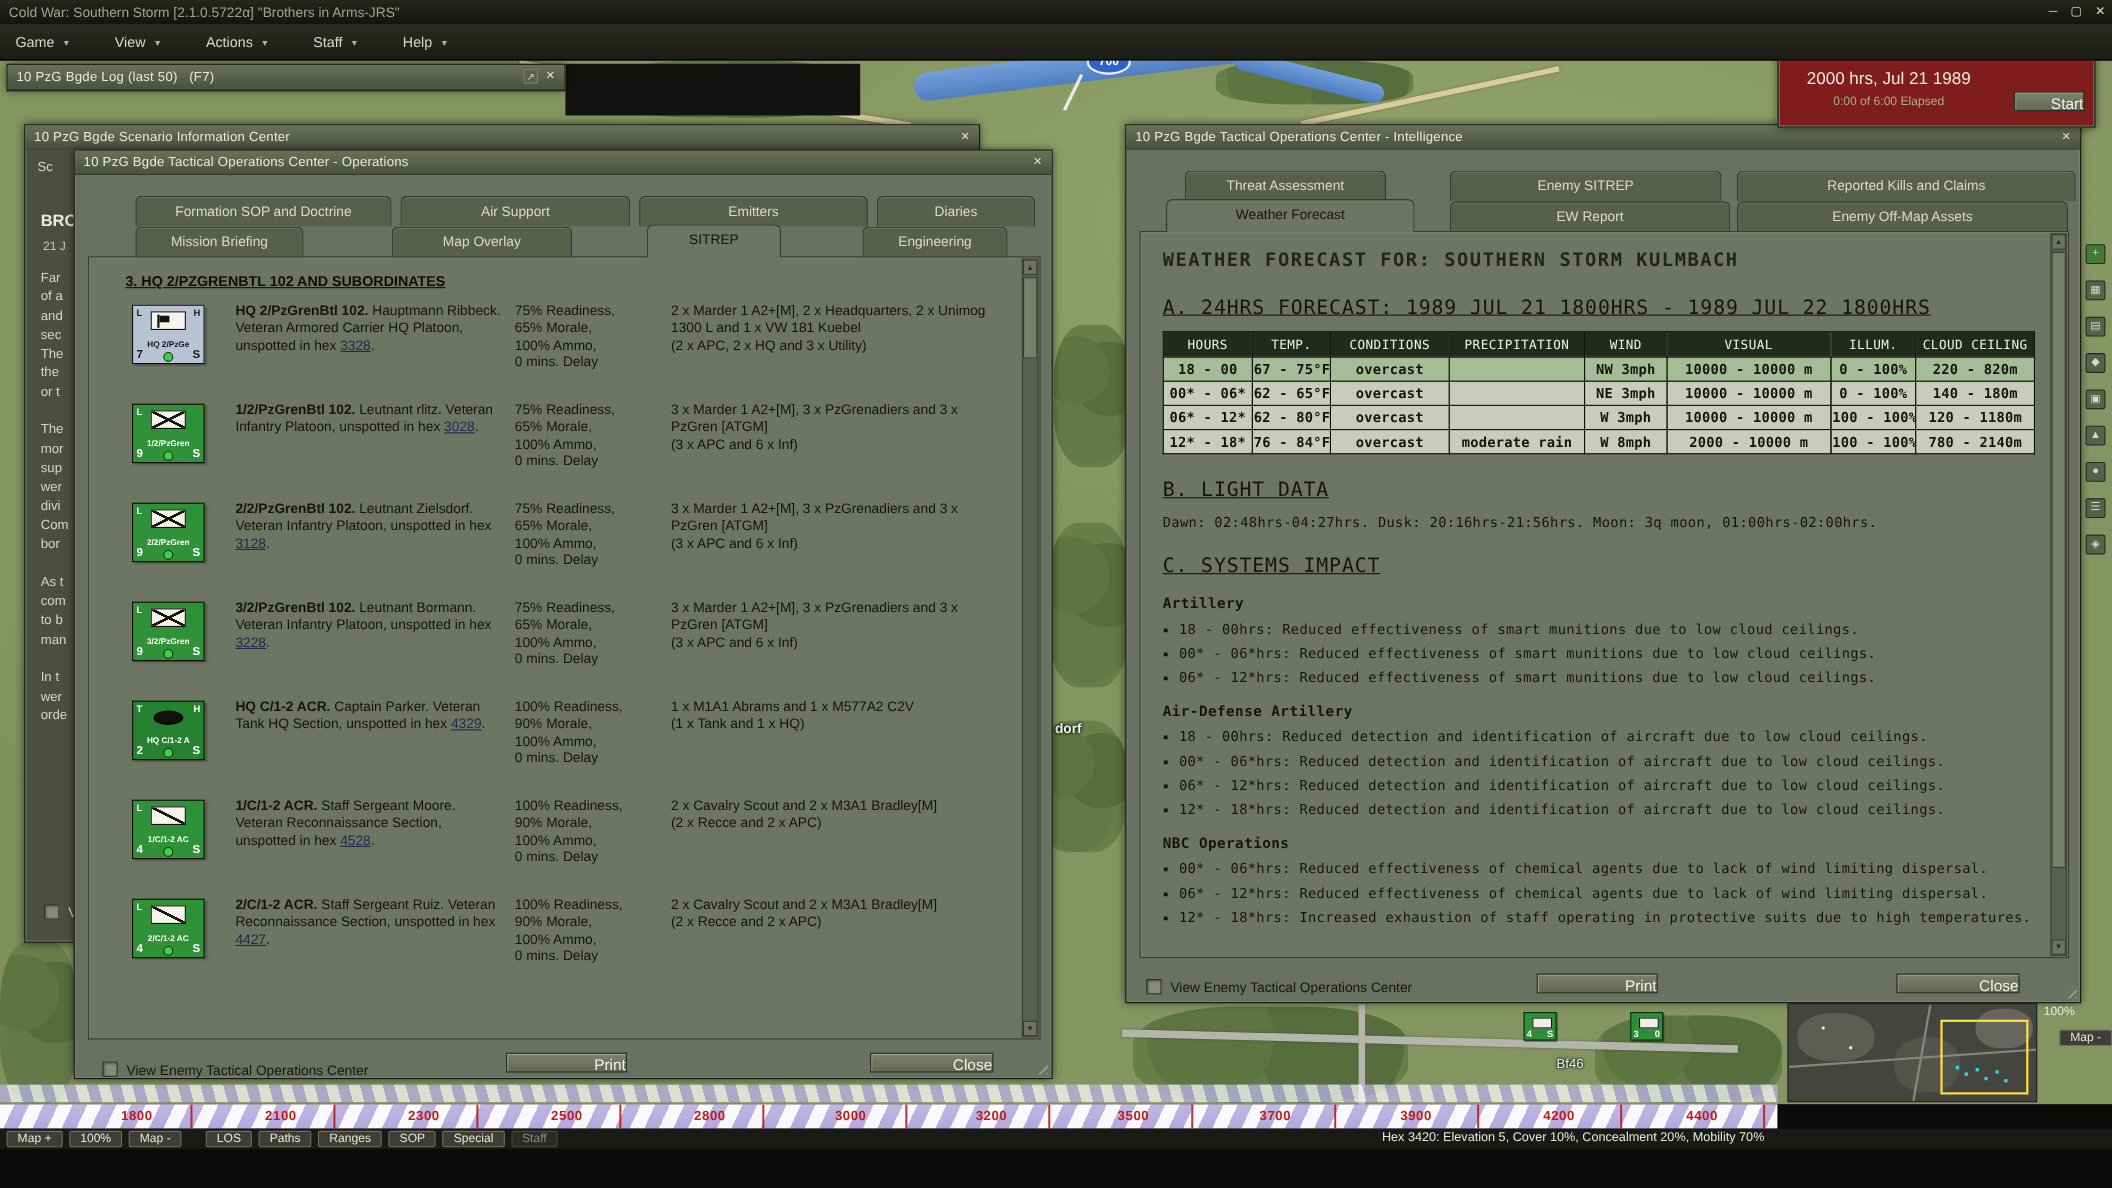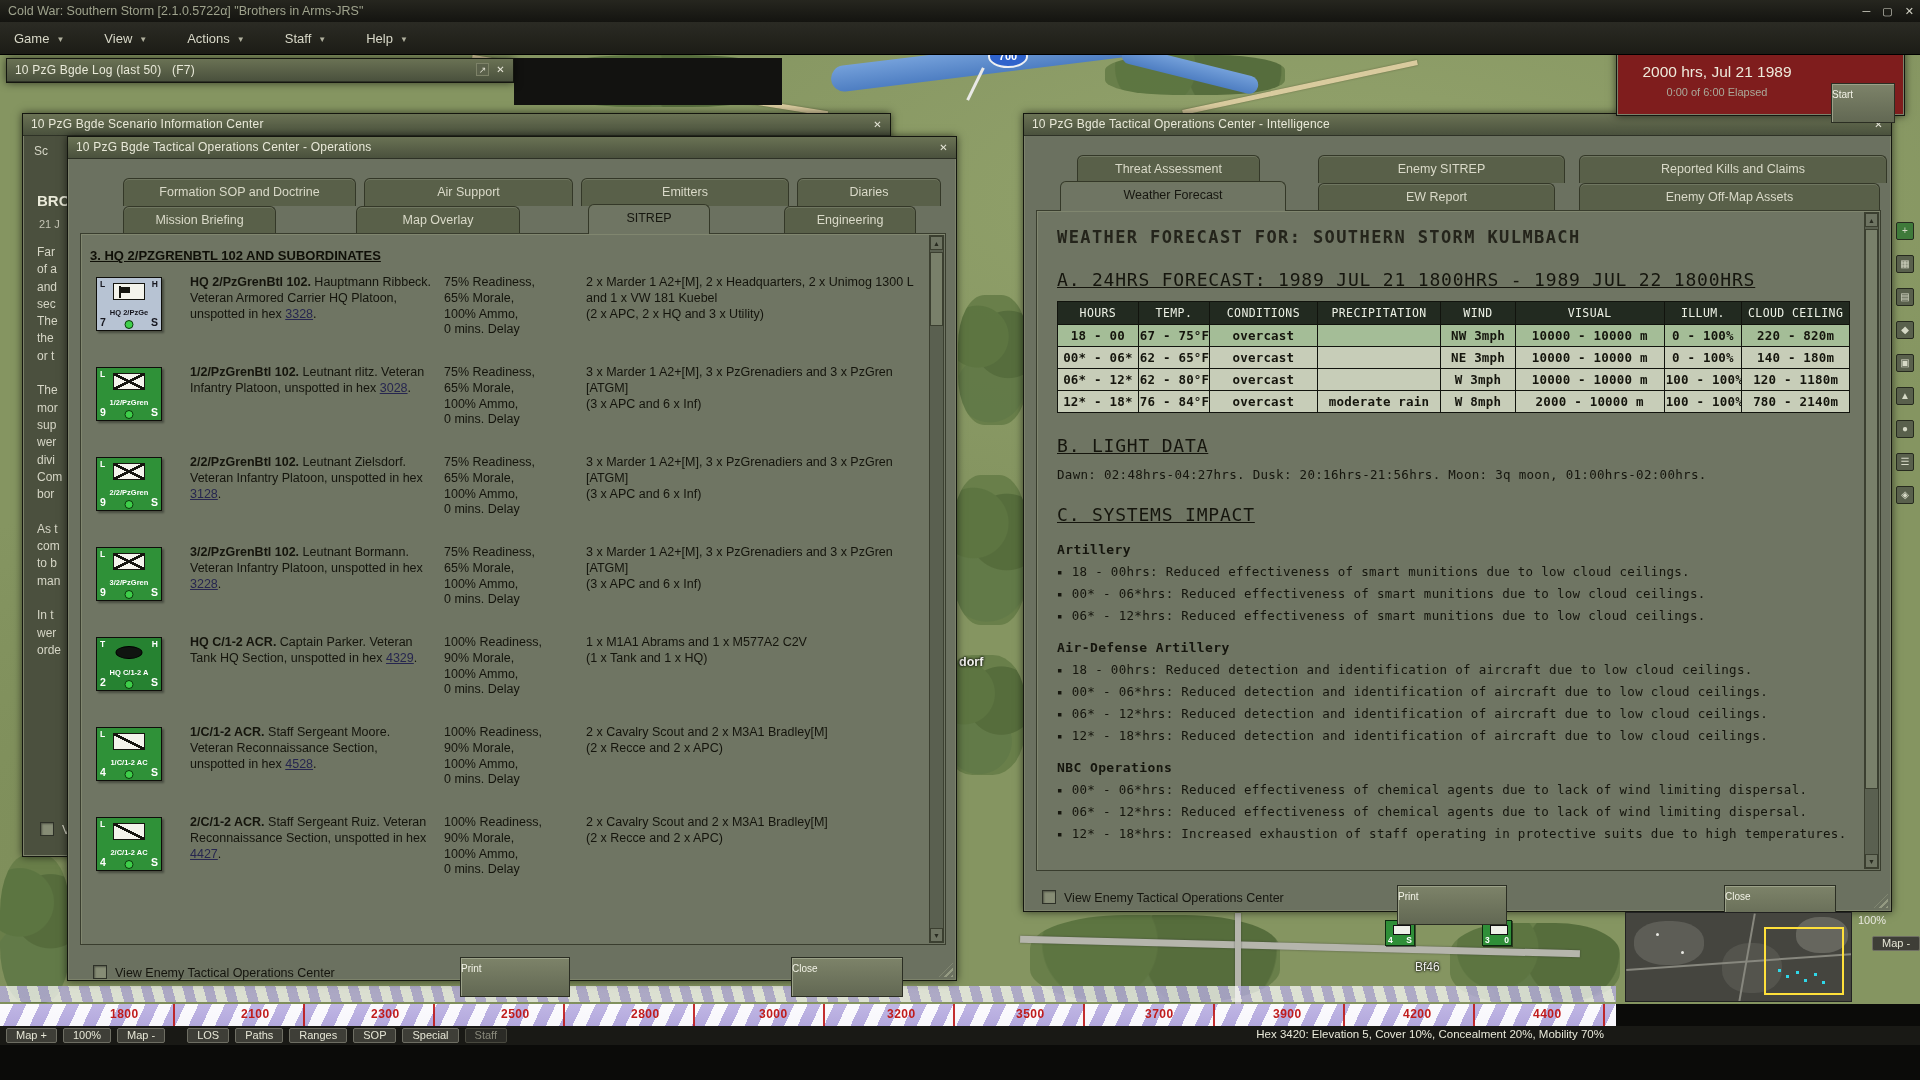--- a/index.html
+++ b/index.html
@@ -46,43 +46,43 @@
   .wtitle{position:relative;height:22px;background:linear-gradient(#6a7254,#4a513d);border-bottom:1px solid #2e3226;
     color:#e9e9d9;font-size:12px;line-height:21px;padding-left:8px;letter-spacing:.2px;cursor:default}
   .wclose{position:absolute;right:5px;top:3px;width:15px;height:15px;line-height:15px;text-align:center;
     color:#e6e6d8;font-size:10px}
   .wicon2{position:absolute;right:24px;top:4px;width:13px;height:13px;line-height:12px;text-align:center;
     color:#dedecf;font-size:9px;border:1px solid #7d8268;background:#5b614b}
   .tab{position:absolute;height:28px;line-height:27px;text-align:center;background:#596049;border:1px solid #343828;
     border-bottom:none;border-radius:6px 6px 0 0;color:#dadac9;font-size:12.5px;box-shadow:inset 0 1px 0 #6f7660;z-index:2}
   .tab.active{background:#6f7563;color:#16160f;height:30px;z-index:4}
   .panel{position:absolute;background:#6f7563;border:1px solid #393d2e;box-shadow:inset 1px 1px 0 #80866f;z-index:3}
-  .btn{position:absolute;height:40px;background:linear-gradient(#7d8369,#626853);border:1px solid #2b2e23;
-    box-shadow:inset 1px 1px 0 #9ba188;color:#f2f2e6;font-size:10px;text-align:left;line-height:21px}
+  .btn{position:absolute;height:18px;background:linear-gradient(#7d8369,#626853);border:1px solid #2b2e23;
+    box-shadow:inset 1px 1px 0 #9ba188;color:#f2f2e6;font-size:14px;text-align:right;line-height:21px}
   .chk{position:absolute;width:14px;height:14px;background:#868c75;border:1px solid #2e3128;box-shadow:inset 1px 1px 2px rgba(0,0,0,.4)}
   .chklabel{position:absolute;font-size:12.5px;color:#15150e}
   .grip{position:absolute;right:3px;bottom:3px;width:14px;height:14px;
     background:repeating-linear-gradient(135deg,transparent 0 3px,#949a82 3px 5px);clip-path:polygon(100% 0,100% 100%,0 100%)}
   .sb{position:absolute;width:15px;background:#5a6050;border:1px solid #3b3f30}
   .sb-btn{position:absolute;left:0;width:13px;height:14px;background:#6e7462;border:1px solid #3b3f30;
     color:#282b20;font-size:7px;text-align:center;line-height:13px}
   .sb-thumb{position:absolute;left:0;width:13px;background:#79806a;border:1px solid #3b3f30}
 
   
   #scn-body{position:absolute;left:1px;top:22px;right:1px;bottom:1px;background:#4b503e;color:#d6d6c6}
   #scn-tabfrag{position:absolute;left:10px;top:8px;font-size:12px}
   #scn-head{position:absolute;left:13px;top:56px;font-size:15px;font-weight:bold;color:#eaead9}
   #scn-date{position:absolute;left:15px;top:82px;font-size:11px;color:#c4c4b4}
   #scn-frags{position:absolute;left:13px;top:108px;width:48px;font-size:12px;line-height:17.3px;white-space:pre-line}
   #scn-chk{left:16px;top:686px}
   #scn-chkfrag{left:38px;top:687px}
 
   
   .ops-content{position:absolute;left:0;top:0;right:0;bottom:0;overflow:hidden;
-    padding:6px 30px 0 7px;font-size:12.5px;color:#14140c}
+    padding:6px 30px 0 31px;font-size:12.5px;color:#14140c}
   .sec-h{font-size:13px;font-weight:bold;text-decoration:underline;margin:8px 0 12px 2px;color:#0f0f07}
   .unit{display:grid;grid-template-columns:92px 244px 132px auto;column-gap:10px;min-height:90px;align-items:start;line-height:1.26}
   .hexlink{color:#26264f;text-decoration:underline}
   .stats{white-space:pre-line}
   .nm b{font-weight:bold}
   .counter{position:relative;width:66px;height:54px;border:1px solid #0e0e0a;box-shadow:2px 2px 2px rgba(0,0,0,.35);margin-left:8px;margin-top:2px}
   .c-blue{background:#b7c3d3}.c-green{background:#2f9138}.c-green2{background:#268231}
   .sym{position:absolute;left:50%;top:5px;transform:translateX(-50%);width:32px;height:17px;background:#f4f4ec;border:1px solid #15150f}
   .sym-inf{background-image:
     linear-gradient(to top right,transparent calc(50% - 1.2px),#15150f calc(50% - 1.2px) calc(50% + 1.2px),transparent calc(50% + 1.2px)),
@@ -485,21 +485,21 @@
 
   <div class="win" id="intel-win">
     <div class="wtitle">
       <span>10 PzG Bgde Tactical Operations Center - Intelligence</span>
       <span class="wclose">✕</span>
     </div>
     <div class="tab" style="left:53px;top:41px;width:183px">Threat Assessment</div>
     <div class="tab" style="left:294px;top:41px;width:247px">Enemy SITREP</div>
     <div class="tab" style="left:555px;top:41px;width:308px">Reported Kills and Claims</div>
     <div class="tab active" style="left:36px;top:67px;width:226px">Weather Forecast</div>
-    <div class="tab" style="left:294px;top:69px;width:237px">EW Report</div>
+    <div class="tab" style="left:294px;top:69px;width:255px">EW Report</div>
     <div class="tab" style="left:555px;top:69px;width:301px">Enemy Off-Map Assets</div>
 
     <div class="panel" style="left:12px;top:96px;width:845px;height:661px">
       <div class="wx">
         <div class="wx-title">WEATHER FORECAST FOR: SOUTHERN STORM KULMBACH</div>
         <div class="wx-h">A. 24HRS FORECAST: 1989 JUL 21 1800HRS - 1989 JUL 22 1800HRS</div>
 
         <table class="wx-table">
           <colgroup>
             <col style="width:10.2%">

